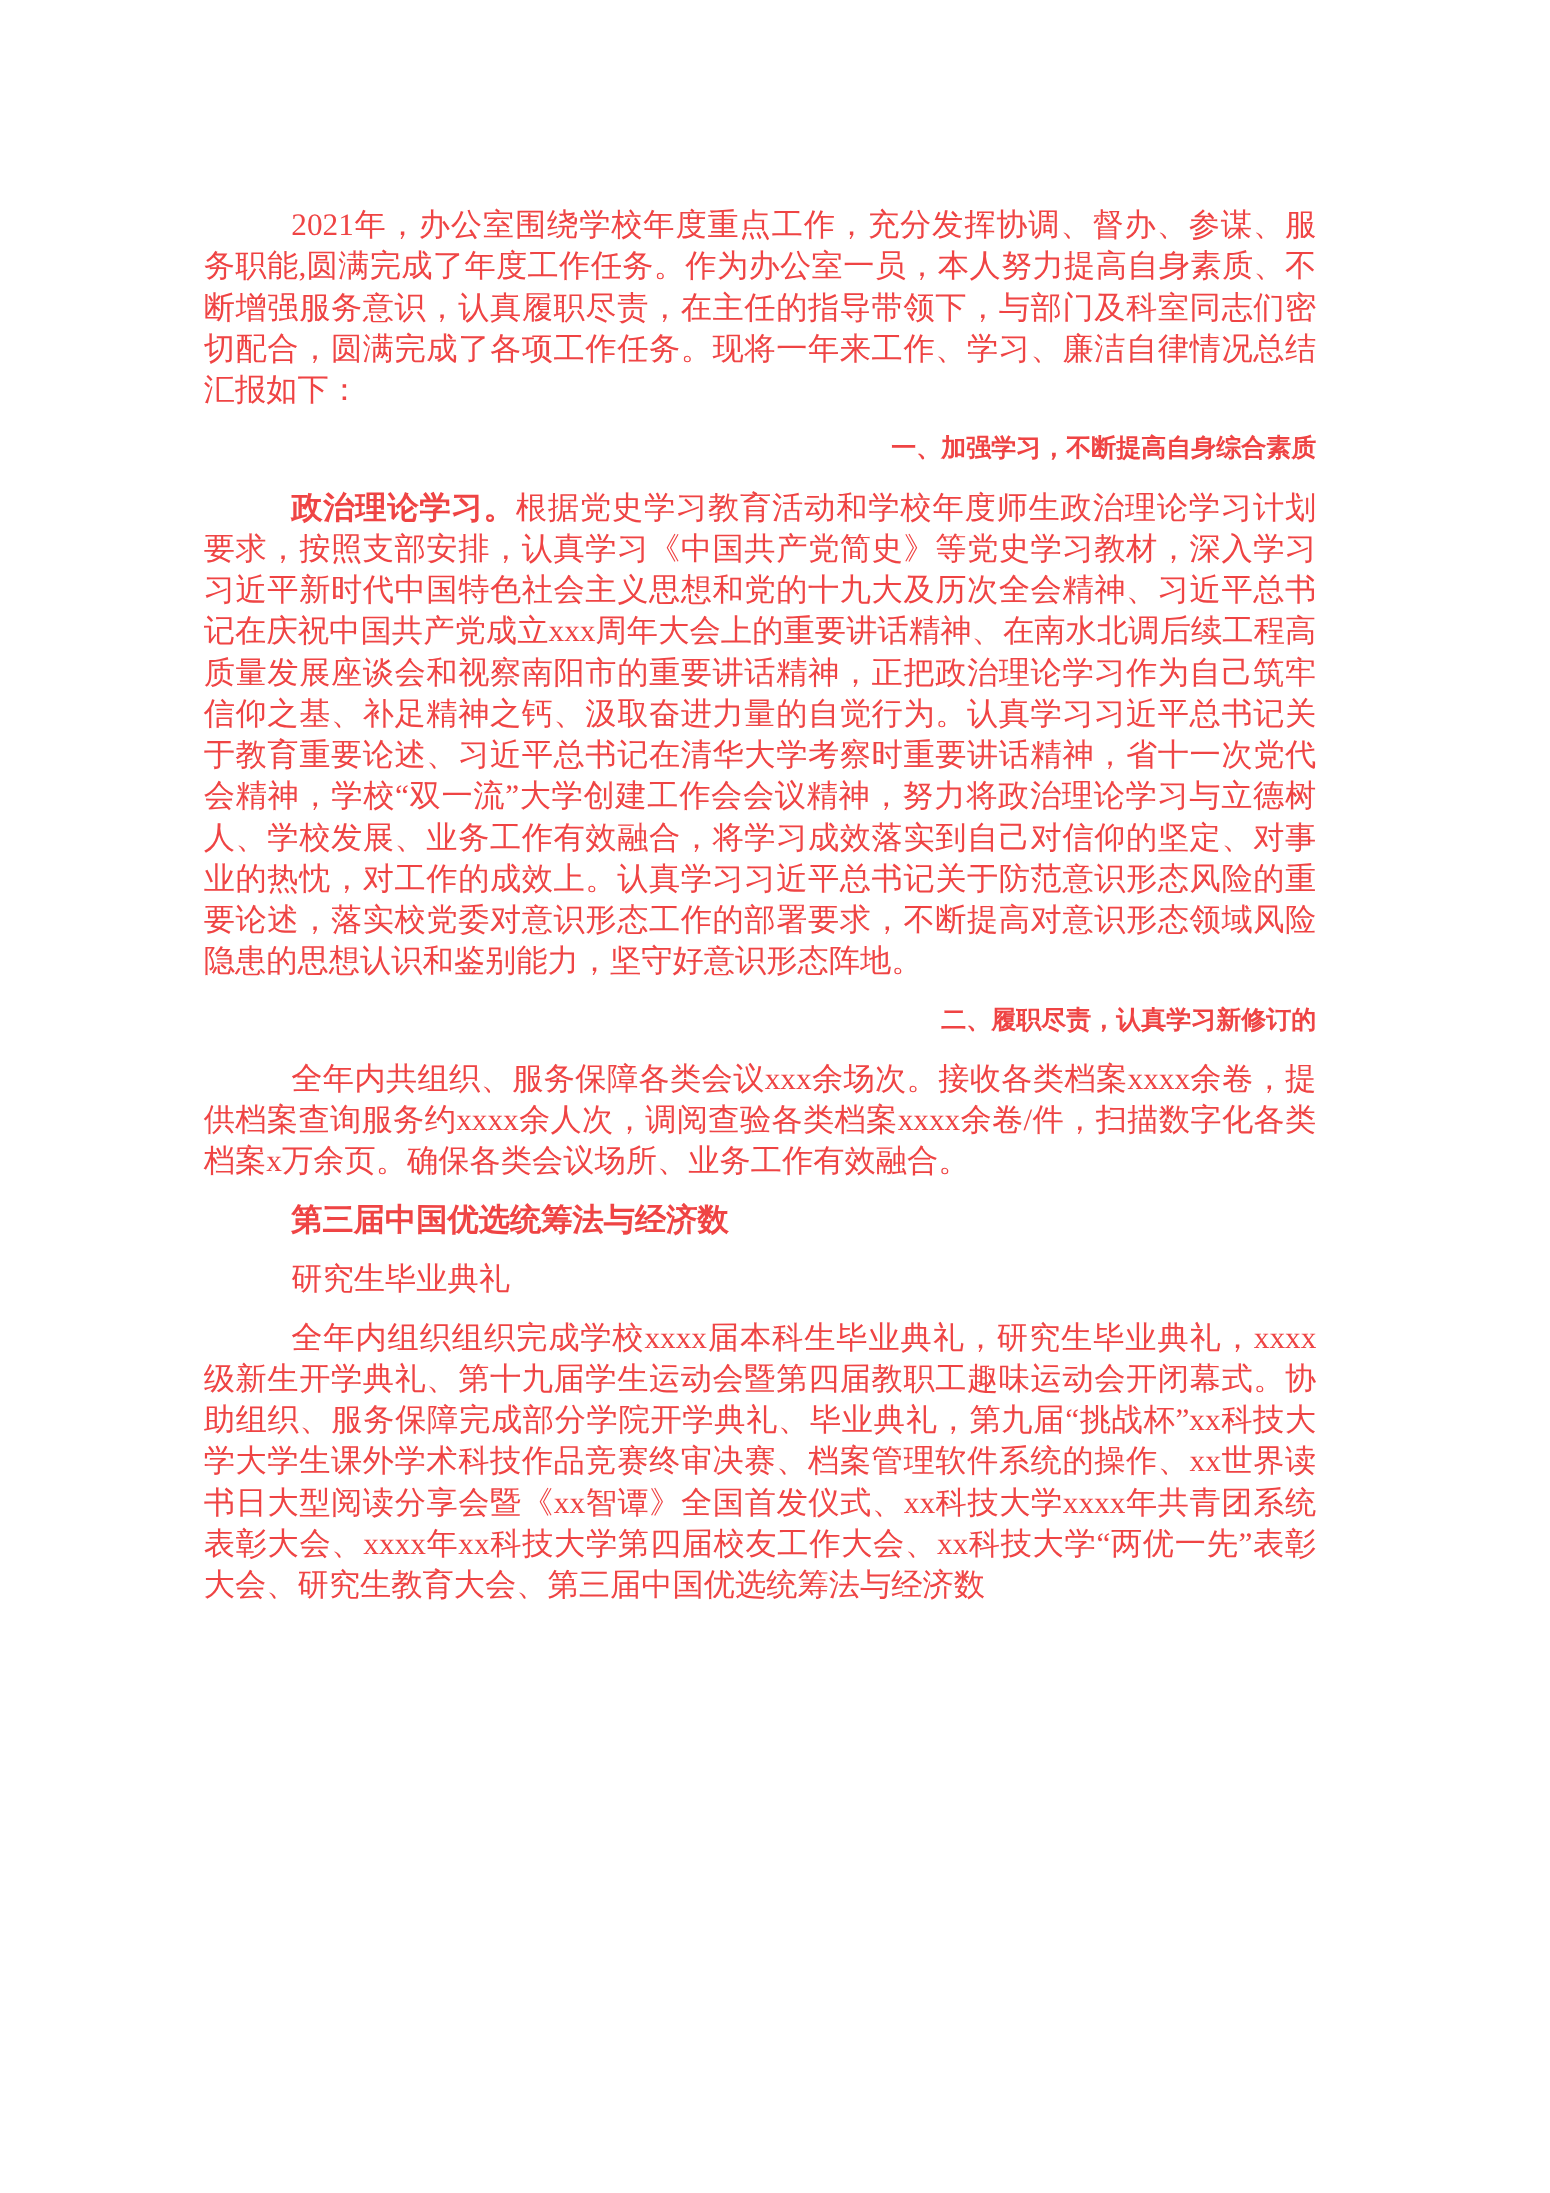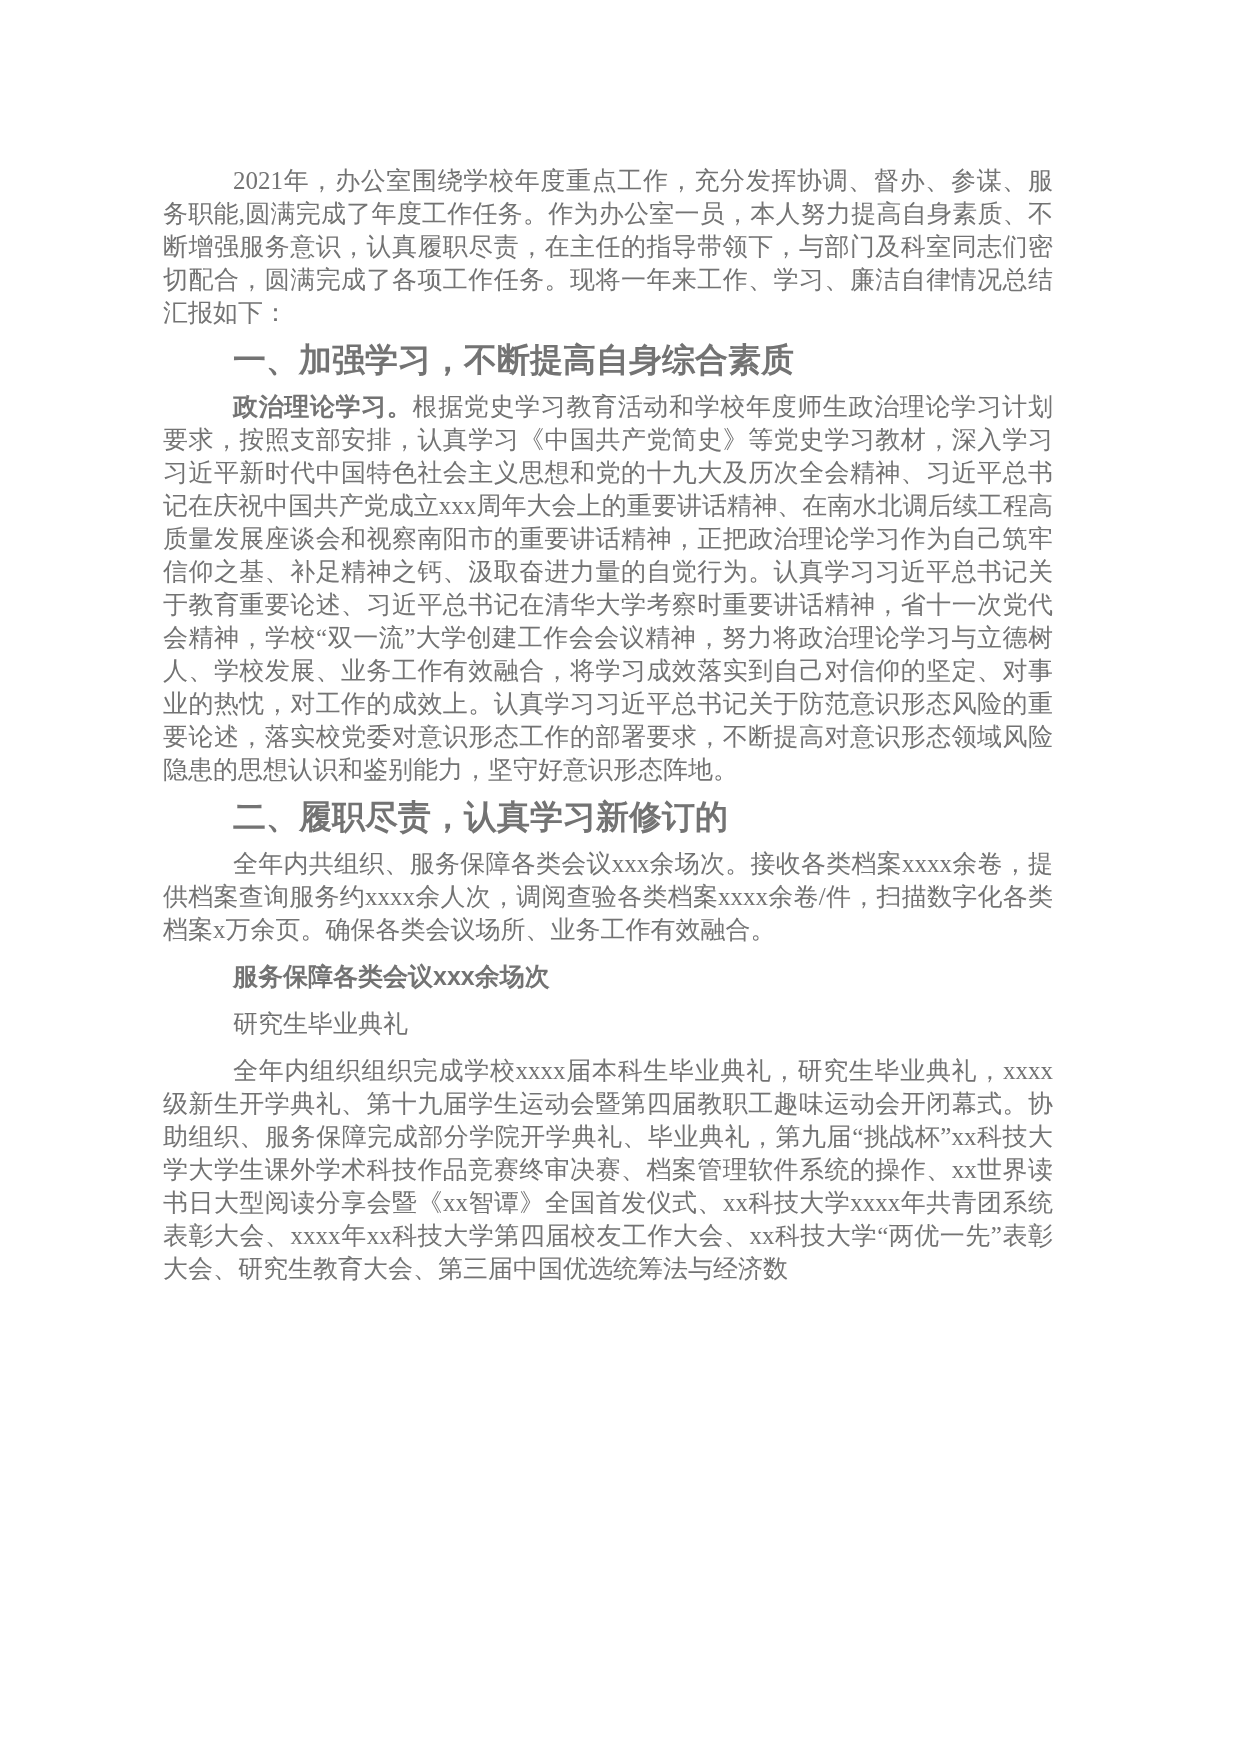--- a/index.html
+++ b/index.html
@@ -8,41 +8,42 @@
     background: #ffffff;
   }
   .page {
     position: relative;
     width: 1240px;
     height: 1754px;
     background: #ffffff;
     box-sizing: border-box;
     padding: 150px 187px 0 163px;
     overflow: hidden;
-    color: #737373;
+    color: #ef4444;
   }
   .content {
     width: 890px;
   }
   .para {
     margin: 14px 0;
     font-family: "Liberation Serif", "DejaVu Serif", serif;
     font-size: 25px;
     line-height: 33px;
     text-align: justify;
     text-indent: 70px;
     word-break: break-all;
   }
   .heading {
     margin: 14px 0;
     font-family: "Liberation Sans", "DejaVu Sans", sans-serif;
     font-weight: 700;
-    font-size: 33px;
+    font-size: 20px;
     line-height: 33px;
     text-indent: 70px;
+    text-align: right;
   }
   .subheading {
     margin: 14px 0;
     font-family: "Liberation Sans", "DejaVu Sans", sans-serif;
     font-weight: 700;
     font-size: 25px;
     line-height: 33px;
     text-indent: 70px;
   }
   .lead {
@@ -61,20 +62,20 @@
     <p class="heading">一、加强学习，不断提高自身综合素质</p>
 
 
     <p class="para"><span class="lead">政治理论学习。</span><span>根据党史学习教育活动和学校年度师生政治理论学习计划要求，按照支部安排，认真学习《中国共产党简史》等党史学习教材，深入学习习近平新时代中国特色社会主义思想和党的十九大及历次全会精神、习近平总书记在庆祝中国共产党成立xxx周年大会上的重要讲话精神、在南水北调后续工程高质量发展座谈会和视察南阳市的重要讲话精神，正把政治理论学习作为自己筑牢信仰之基、补足精神之钙、汲取奋进力量的自觉行为。认真学习习近平总书记关于教育重要论述、习近平总书记在清华大学考察时重要讲话精神，省十一次党代会精神，学校“双一流”大学创建工作会会议精神，努力将政治理论学习与立德树人、学校发展、业务工作有效融合，将学习成效落实到自己对信仰的坚定、对事业的热忱，对工作的成效上。认真学习习近平总书记关于防范意识形态风险的重要论述，落实校党委对意识形态工作的部署要求，不断提高对意识形态领域风险隐患的思想认识和鉴别能力，坚守好意识形态阵地。</span></p>
 
 
     <p class="heading">二、履职尽责，认真学习新修订的</p>
 
     <p class="para">全年内共组织、服务保障各类会议xxx余场次。接收各类档案xxxx余卷，提供档案查询服务约xxxx余人次，调阅查验各类档案xxxx余卷/件，扫描数字化各类档案x万余页。确保各类会议场所、业务工作有效融合。</p>
 
-    <p class="subheading">服务保障各类会议xxx余场次</p>
+    <p class="subheading">第三届中国优选统筹法与经济数</p>
 
     <p class="para">研究生毕业典礼</p>
 
     <p class="para">全年内组织组织完成学校xxxx届本科生毕业典礼，研究生毕业典礼，xxxx级新生开学典礼、第十九届学生运动会暨第四届教职工趣味运动会开闭幕式。协助组织、服务保障完成部分学院开学典礼、毕业典礼，第九届“挑战杯”xx科技大学大学生课外学术科技作品竞赛终审决赛、档案管理软件系统的操作、xx世界读书日大型阅读分享会暨《xx智谭》全国首发仪式、xx科技大学xxxx年共青团系统表彰大会、xxxx年xx科技大学第四届校友工作大会、xx科技大学“两优一先”表彰大会、研究生教育大会、第三届中国优选统筹法与经济数</p>
 
   </div>
 </div>
 
 </body></html>

